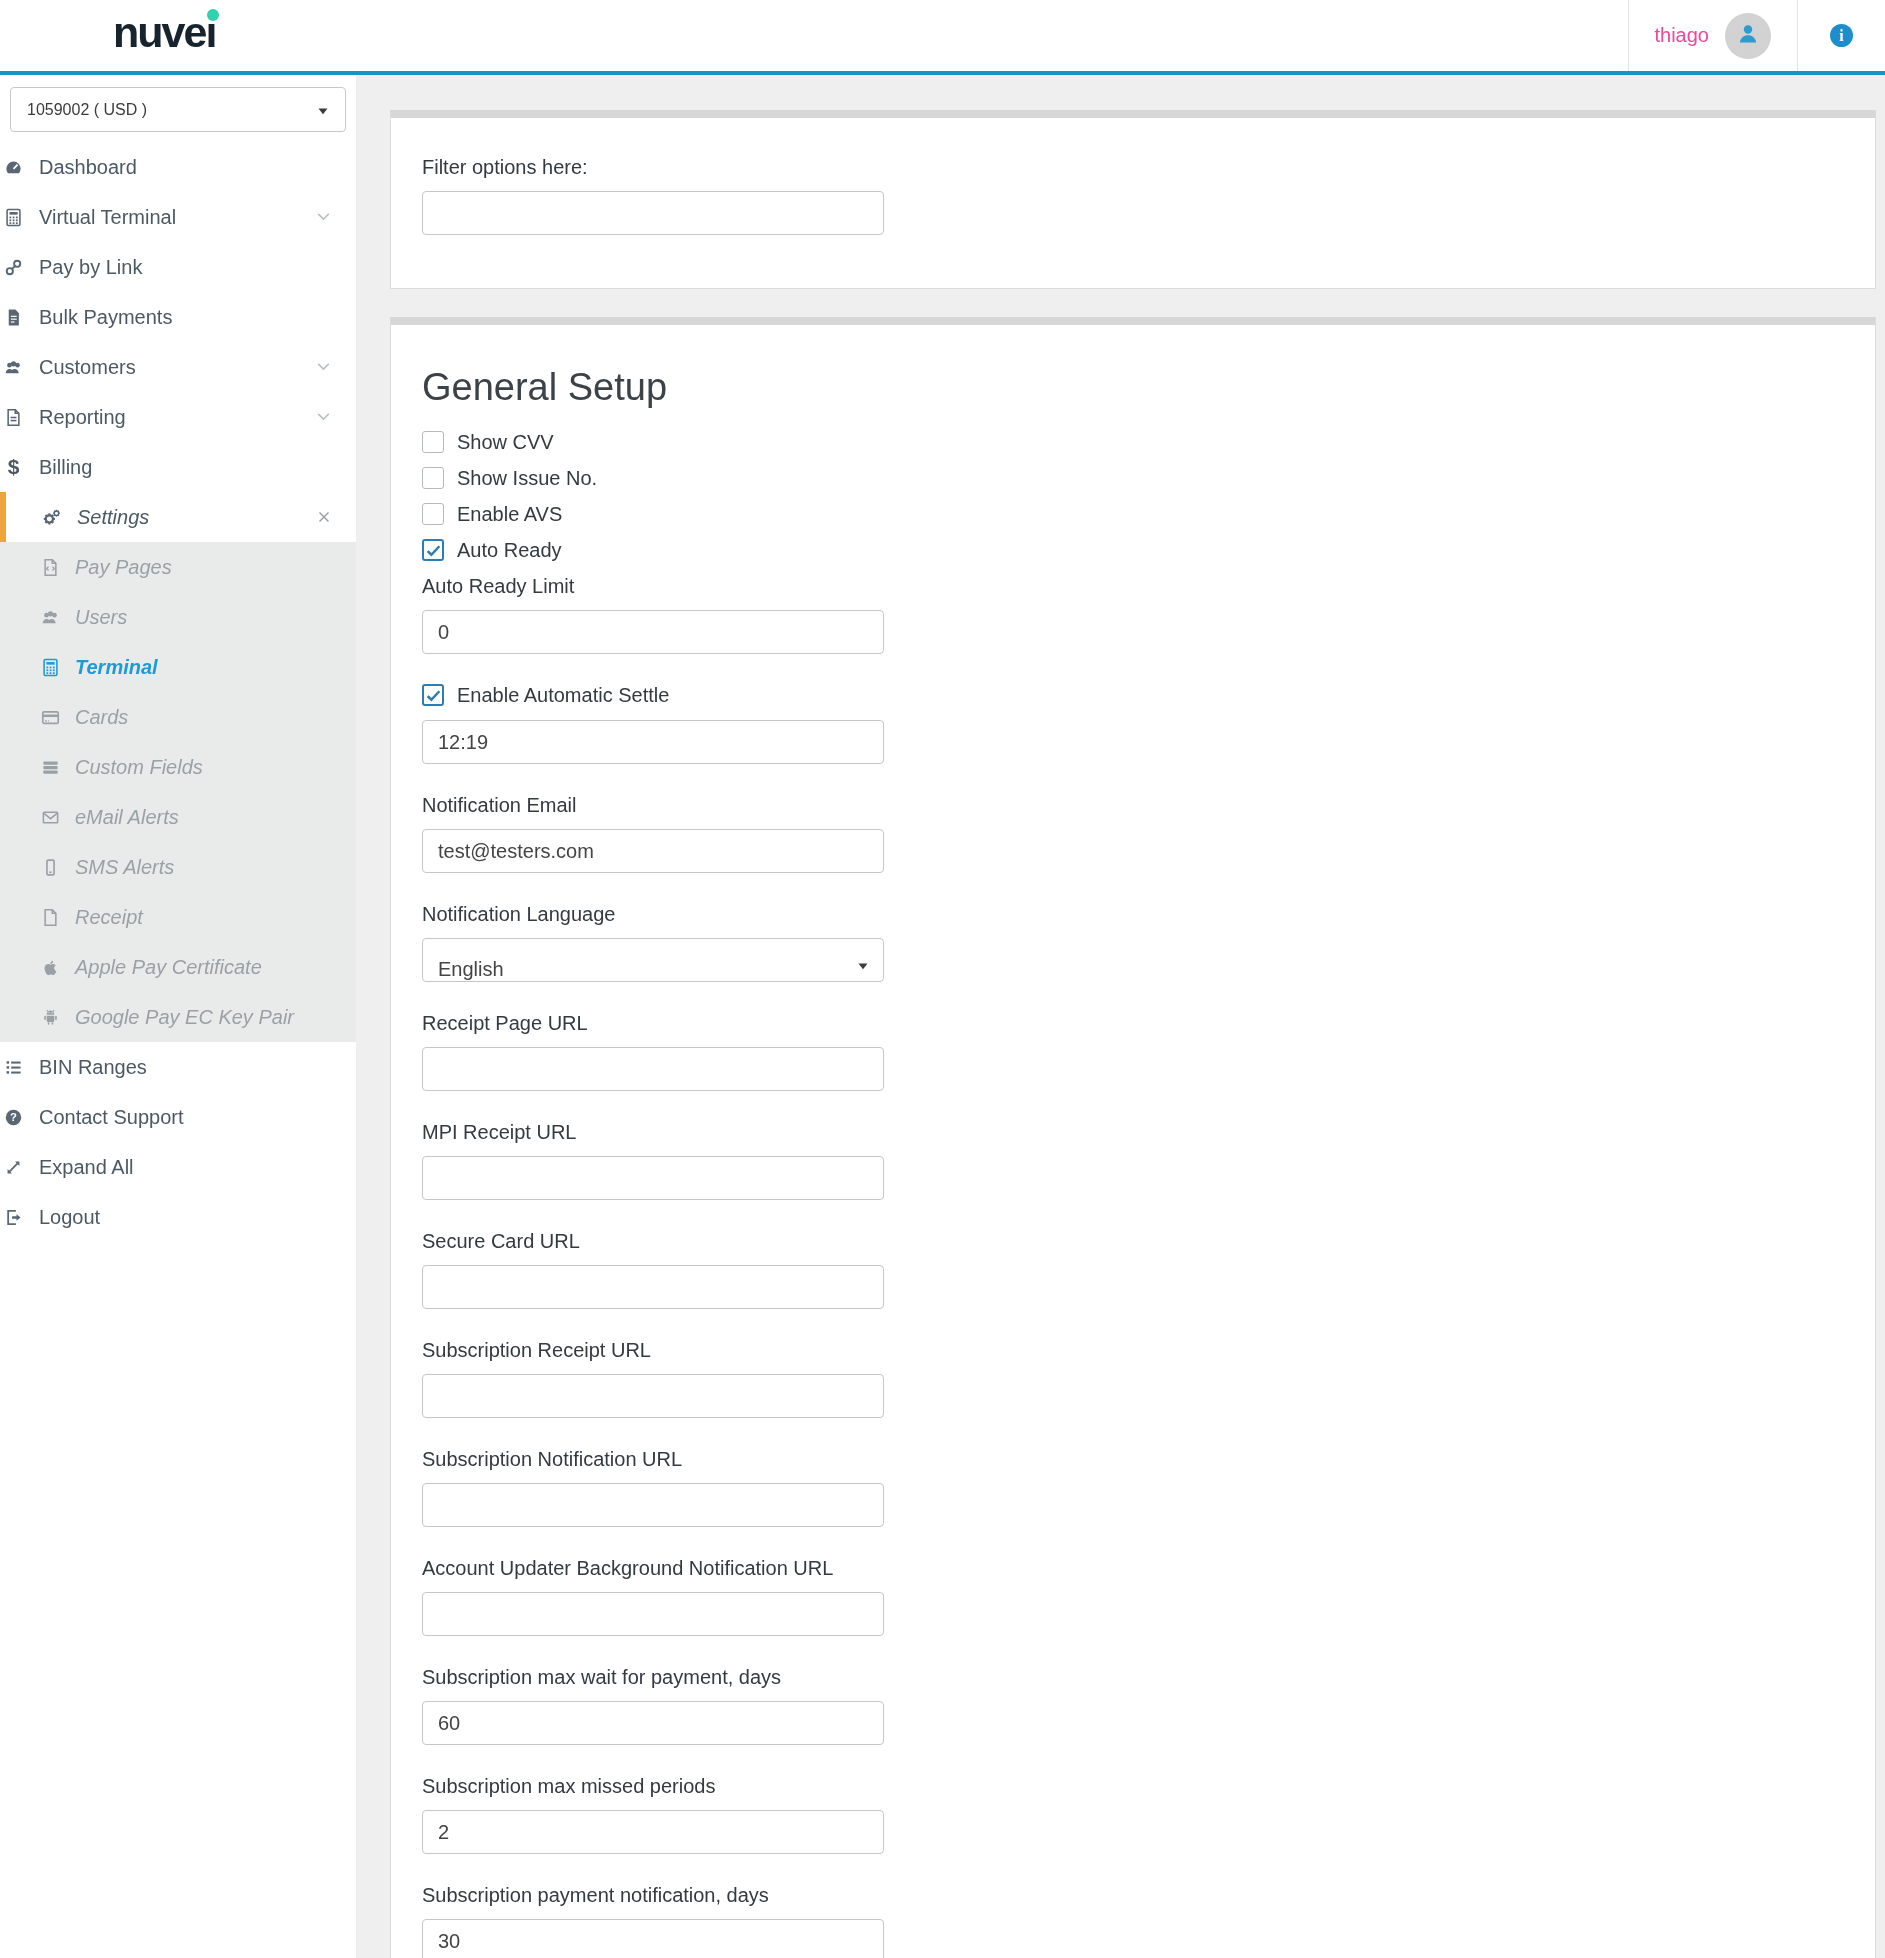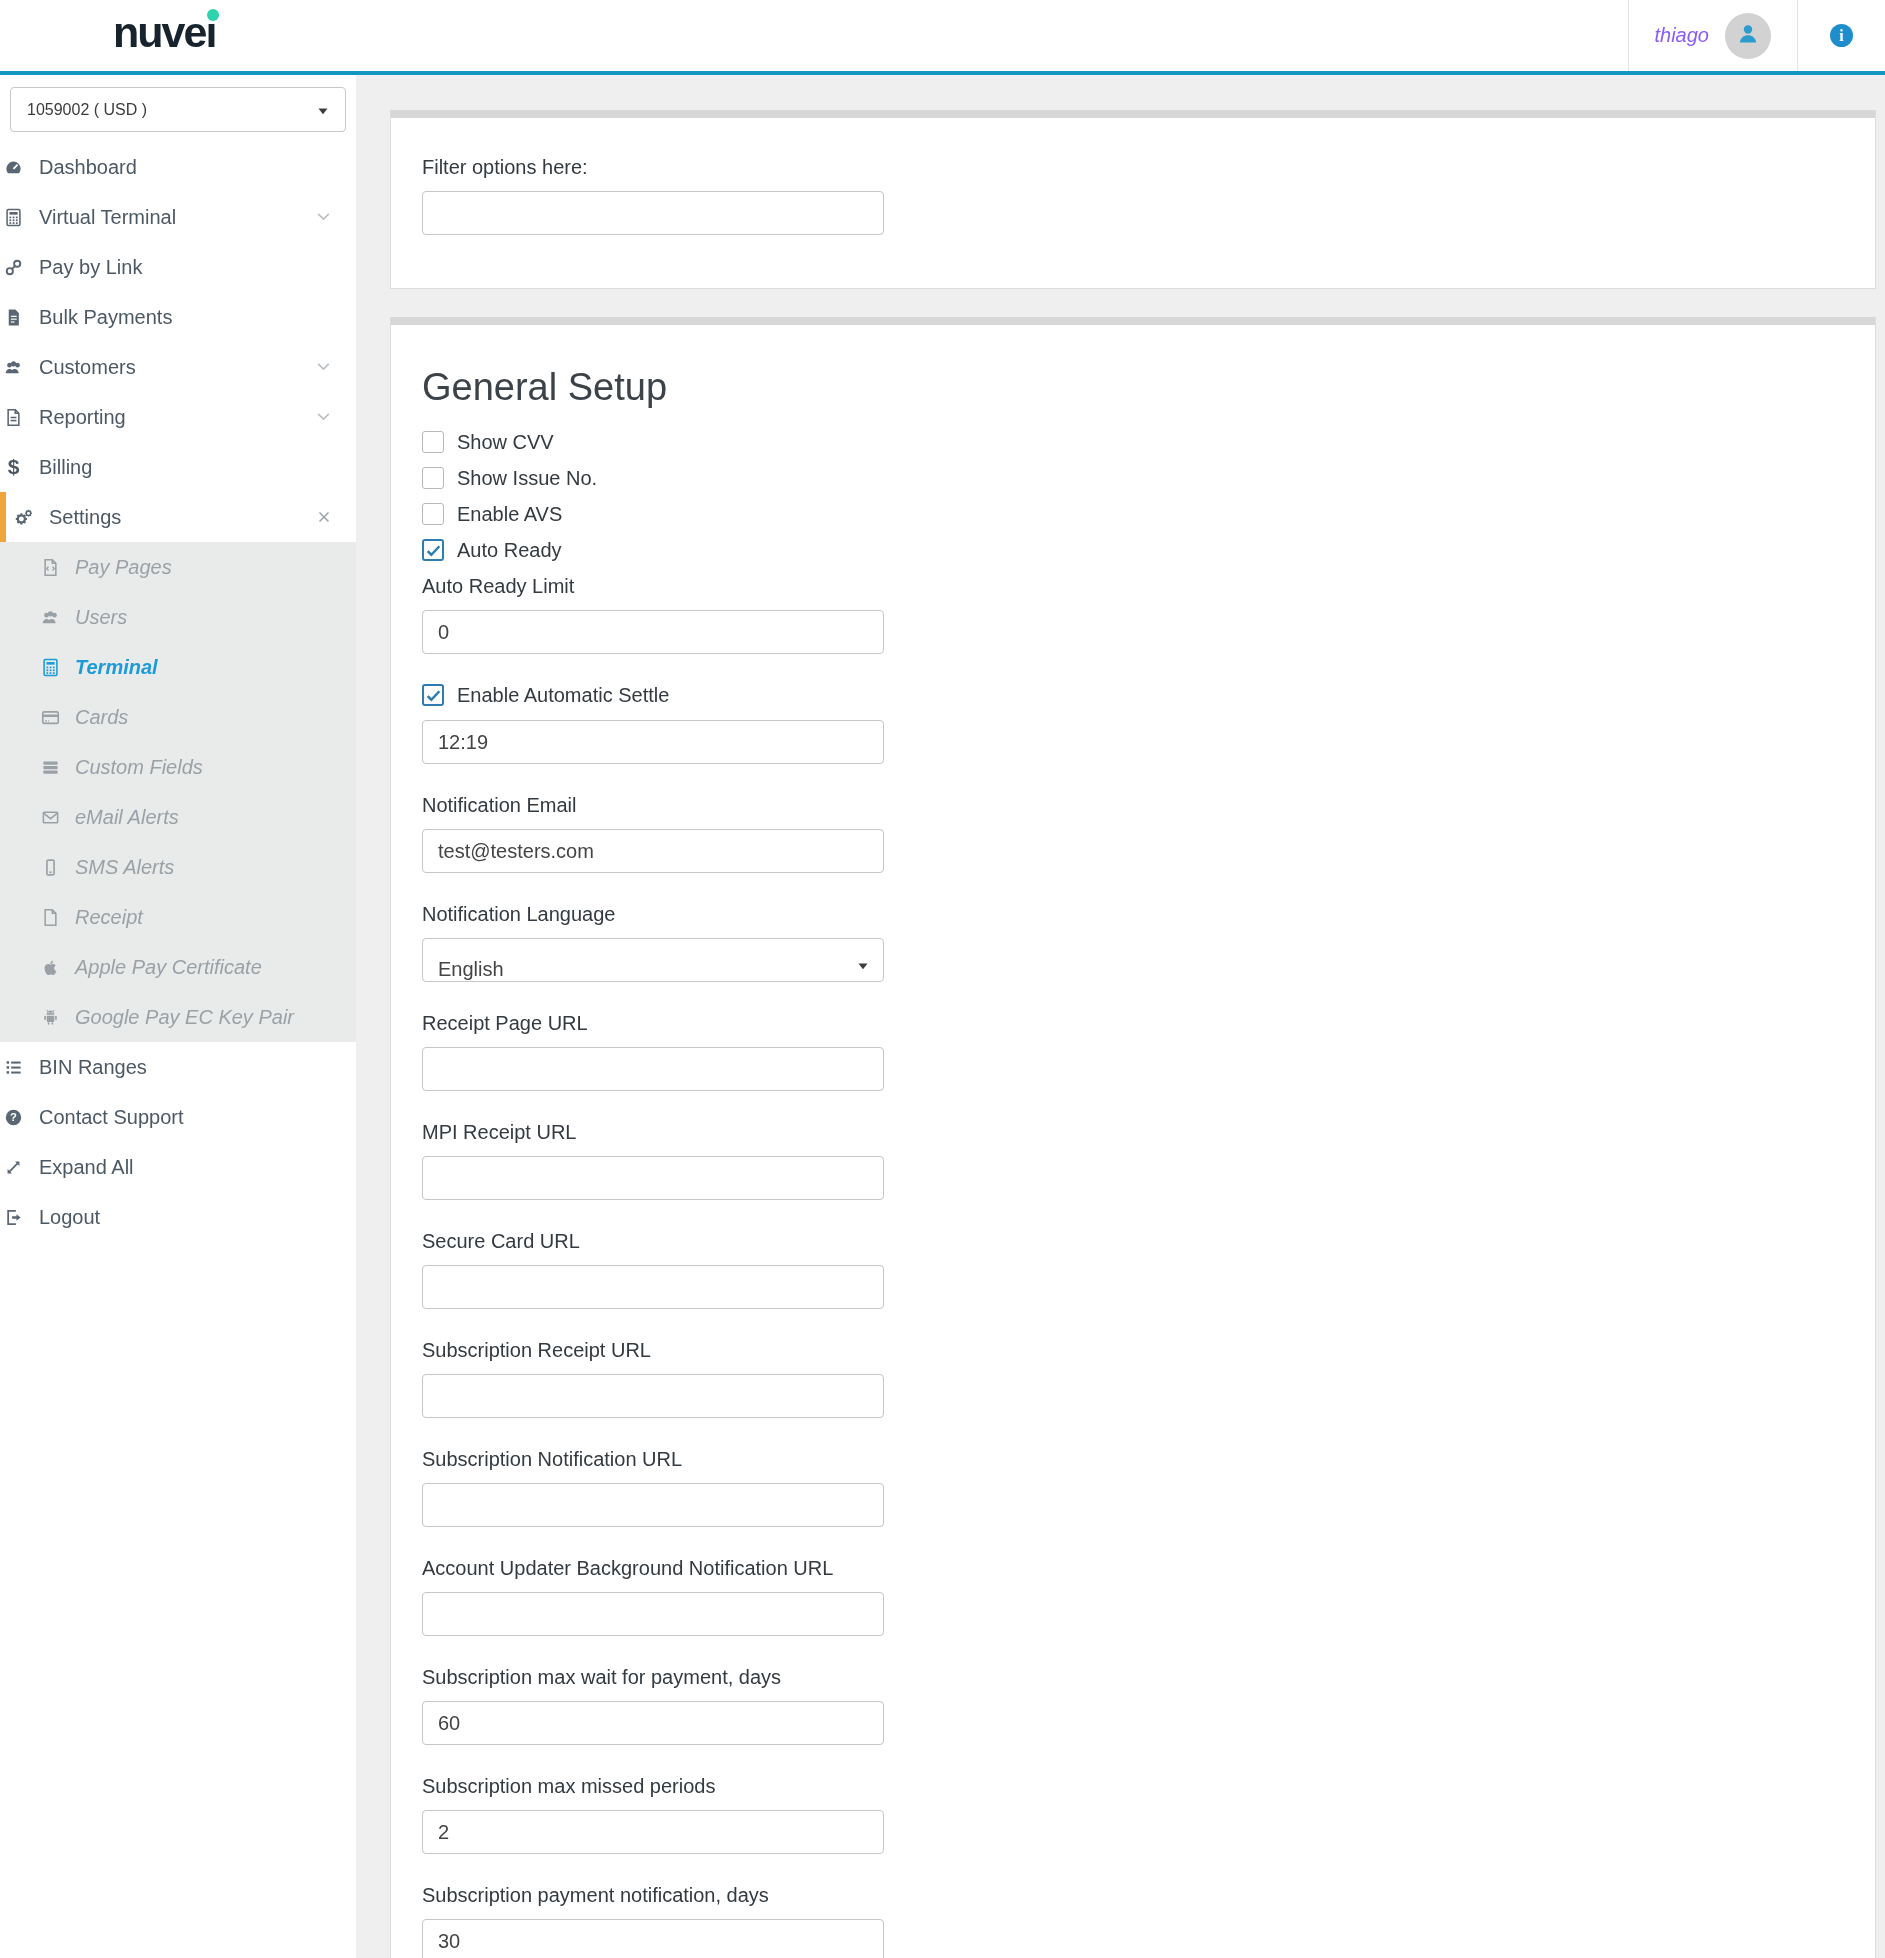--- a/index.html
+++ b/index.html
@@ -18,21 +18,21 @@
     position: absolute; left: 113px; top: 8px;
     font-size: 43px; font-weight: bold; letter-spacing: -2px; color: #17242d;
   }
   .logo-i { position: relative; }
   .logo-dot {
     position: absolute; top: 1px; left: 2px; width: 12px; height: 12px;
     border-radius: 50%; background: #2ed3ae;
   }
   .topbar-right { position: absolute; right: 0; top: 0; height: 71px; display: flex; align-items: center; }
   .v-div { width: 1px; height: 71px; background: #e3e3e3; }
-  .username { font-size: 20px; color: #8b5cf6; margin: 0 16px 0 26px; font-style: italic; }
+  .username { font-size: 20px; color: #ec4899; margin: 0 16px 0 26px; }
   .avatar {
     width: 46px; height: 46px; border-radius: 50%; background: #d2d2d2;
     display: flex; align-items: center; justify-content: center; margin-right: 26px;
   }
   .info-wrap { width: 87px; display: flex; justify-content: center; }
   .info-circle {
     width: 23px; height: 23px; border-radius: 50%; background: #1d8ecb;
     color: #fff; font-family: "Liberation Serif", serif; font-weight: bold;
     font-size: 16px; text-align: center; line-height: 23px;
   }
@@ -49,21 +49,21 @@
     font-size: 16px; color: #3c3c3c; cursor: pointer;
   }
   .account-select .caret { position: absolute; right: 16px; top: 15px; }
   .side-row {
     position: relative; height: 50px; display: flex; align-items: center;
     cursor: pointer; color: #4c5965; font-size: 20px;
   }
   .side-row .icon { width: 27px; display: inline-flex; justify-content: center; color: #5a6772; }
   .side-row .lbl { margin-left: 12px; }
   .side-row .trail { position: absolute; right: 24px; top: 15px; color: #b9bfc4; }
-  .side-row.settings-active { border-left: 6px solid #f0a53c; padding-left: 4px; }
+  .side-row.settings-active { border-left: 6px solid #f0a53c; padding-left: 32px; font-style: italic; }
   .submenu { background: #e9ebeb; }
   .submenu .side-row { padding-left: 38px; color: #9aa1a6; font-style: italic; }
   .submenu .side-row .icon { width: 25px; color: #9aa1a6; }
   .submenu .side-row.active { color: #1b9bd8; font-weight: bold; }
   .submenu .side-row.active .icon { color: #1b9bd8; }
   .si { width: 19px; height: 19px; display: block; }
   .dollar { font-size: 21px; font-weight: bold; color: #4c5965; }
 
   
   .main {

